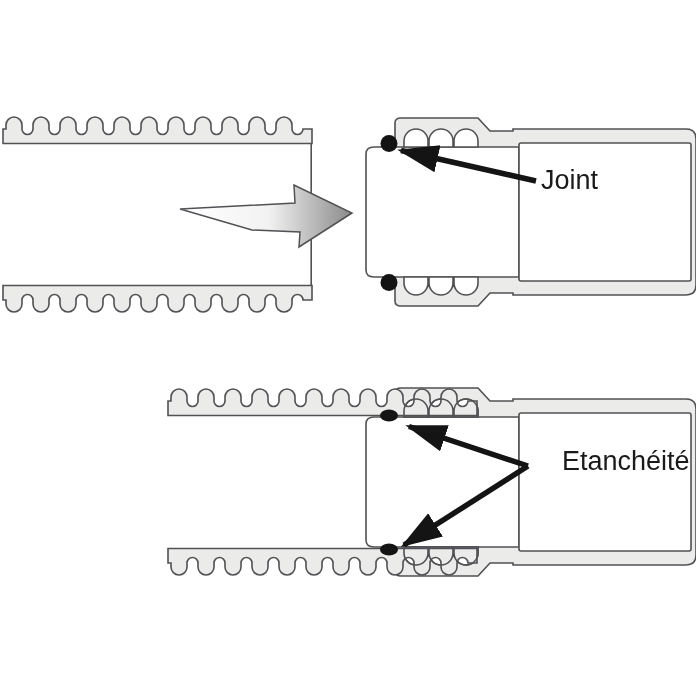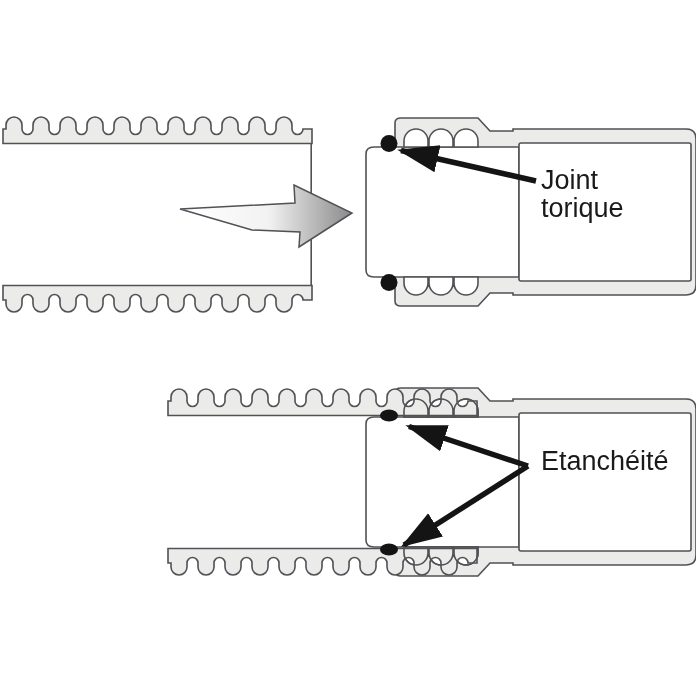--- a/index.html
+++ b/index.html
@@ -18,21 +18,21 @@
   .insert-arrow{ fill:url(#grad); stroke:var(--part-outline,#515156); stroke-width:1.5; }
   .g0 { stop-color:var(--insert-arrow-start,#ffffff); }
   .g1 { stop-color:var(--insert-arrow-mid,#f2f2f2); }
   .g2 { stop-color:var(--insert-arrow-end,#8a8a8a); }
   .label {
     position:absolute; font-size:27px; line-height:28px;
     color:var(--label-text,#1a1a1a); white-space:nowrap;
   }
   .label span { display:block; }
   #label-joint      { left:541px; top:166px; }
-  #label-etancheite { left:541px; top:447px; }
+  #label-etancheite { left:562px; top:447px; }
 </style>
 </head>
 <body>
 
 <div class="stage">
 
   <svg width="700" height="700" viewBox="0 0 700 700">
     <defs>
       <linearGradient id="grad" gradientUnits="userSpaceOnUse" x1="185" y1="0" x2="352" y2="0">
         <stop class="g0" offset="0"></stop>
@@ -107,18 +107,17 @@
       <ellipse class="seal" cx="389" cy="415.5" rx="9" ry="6"></ellipse>
       <ellipse class="seal" cx="389" cy="549.5" rx="9" ry="6"></ellipse>
 
       <line class="callout" x1="528" y1="466" x2="409" y2="426.5" marker-end="url(#ah)"></line>
       <line class="callout" x1="528" y1="466" x2="404" y2="545" marker-end="url(#ah)"></line>
     </g>
   </svg>
 
   <div class="label" id="label-joint">
     <span>Joint</span>
-    <span>torique</span>
   </div>
   <div class="label" id="label-etancheite">
     <span>Etanchéité</span>
   </div>
 </div>
 
 </body></html>

